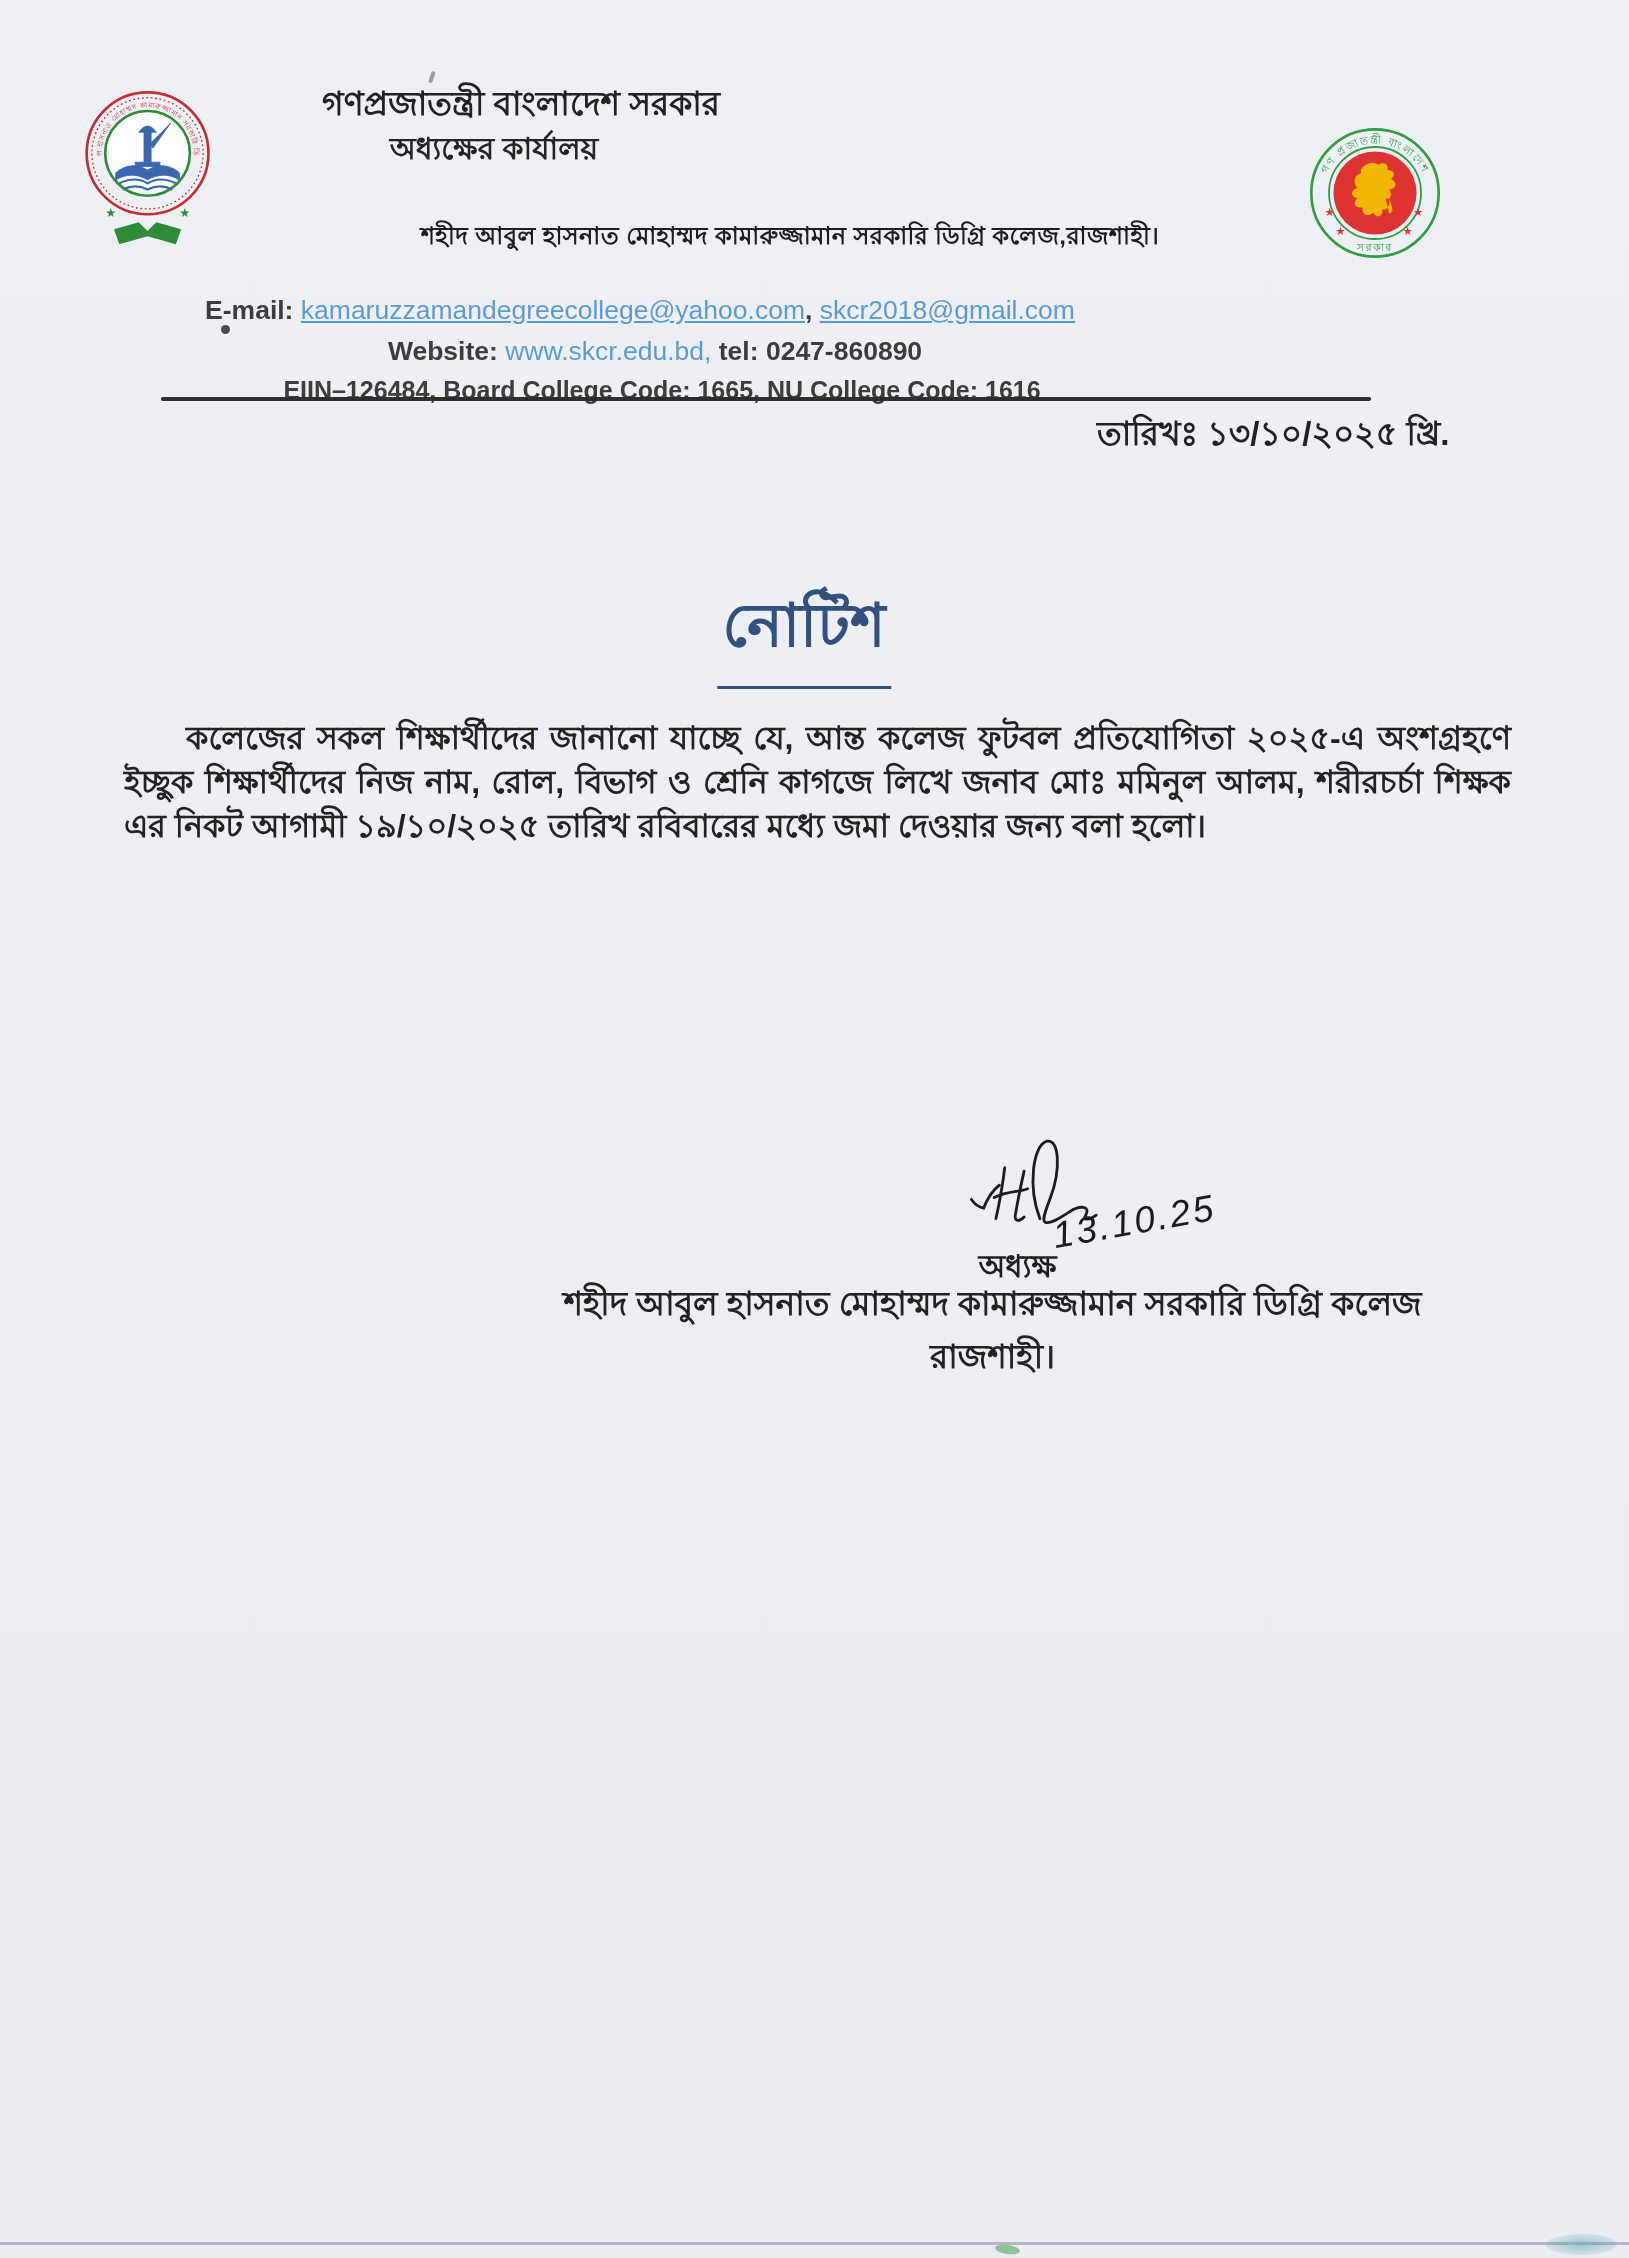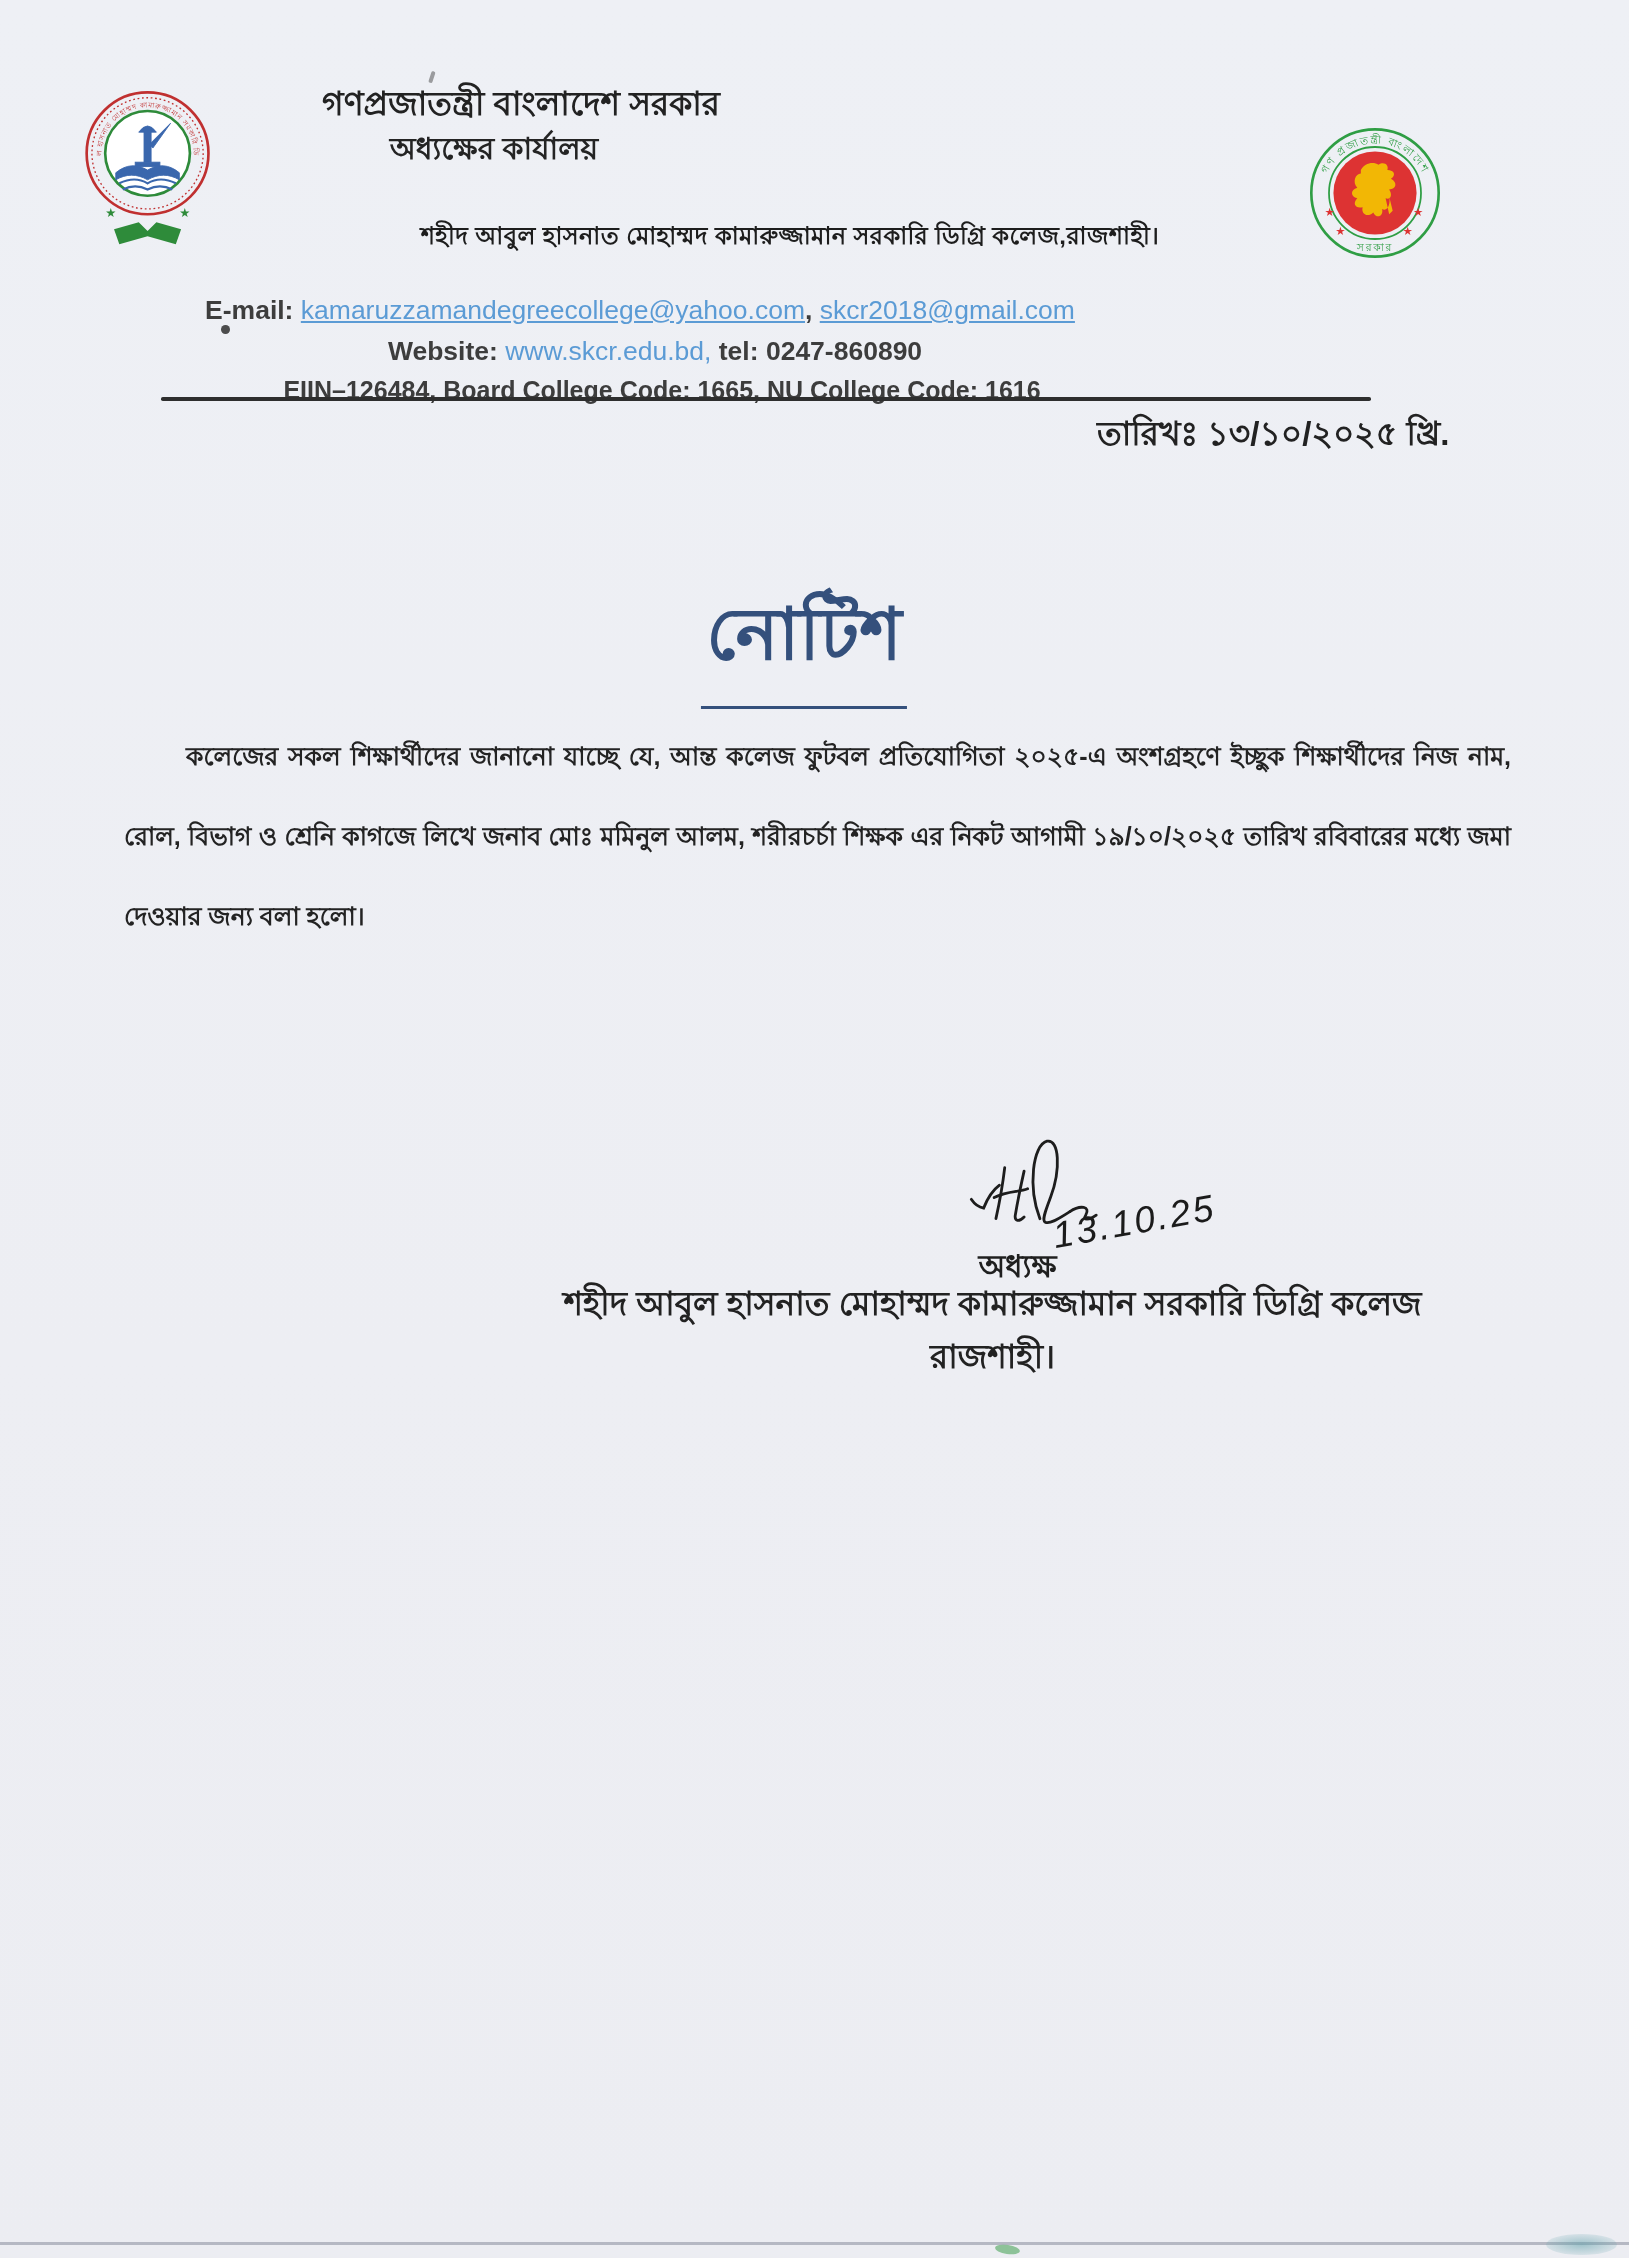--- a/index.html
+++ b/index.html
@@ -20,23 +20,23 @@
   .college-name{top:217px;left:790px;font-size:24px;font-weight:700;color:#1d1d1d;white-space:nowrap;letter-spacing:0.4px;}
   .contact-line{white-space:nowrap;font-size:26.5px;font-weight:600;color:#3d3d3d;}
   .email-line{top:295px;left:640px;}
   .website-line{top:336px;left:655px;}
   .codes-line{top:376px;left:662px;font-size:25px;}
   .link-blue{color:#5b9bd5;font-weight:400;text-decoration:underline;}
   .plain-blue{color:#5b9bd5;font-weight:400;text-decoration:none;}
   .header-rule{top:397px;left:161px;width:1210px;height:4.4px;background:#2e2e2e;border-radius:1.8px;}
   .date-line{top:408px;left:1097px;width:309px;font-size:33px;font-weight:700;color:#222;white-space:nowrap;}
   
-  .notice-title{top:579px;left:804px;font-size:72px;font-weight:700;color:#34507c;
+  .notice-title{top:579px;left:804px;font-size:60px;font-weight:700;color:#34507c;
     border-bottom:3.5px solid #34507c;padding:0 5.3px 7px 5.3px;white-space:nowrap;}
-  .notice-body{top:716px;left:124px;width:1387px;font-size:25px;line-height:80px;
+  .notice-body{top:716px;left:124px;width:1387px;font-size:32px;line-height:44px;
     font-weight:600;color:#232323;text-align:justify;text-indent:62px;}
   
   .sig-block{top:1134px;left:966px;width:318px;height:159px;}
   .sig-svg{position:absolute;left:0;top:0;}
   .sig-date{position:absolute;left:86px;top:67px;font-size:37px;color:#1b1b1b;
     letter-spacing:2.6px;transform:rotate(-10deg);font-style:italic;font-weight:500;}
   .sig-designation{position:absolute;left:12.4px;top:108px;font-size:31px;font-weight:700;color:#1f1f1f;}
   .sig-college{top:1277px;left:472px;width:1041px;text-align:center;
     font-size:33px;font-weight:700;color:#222;line-height:53px;}
   

